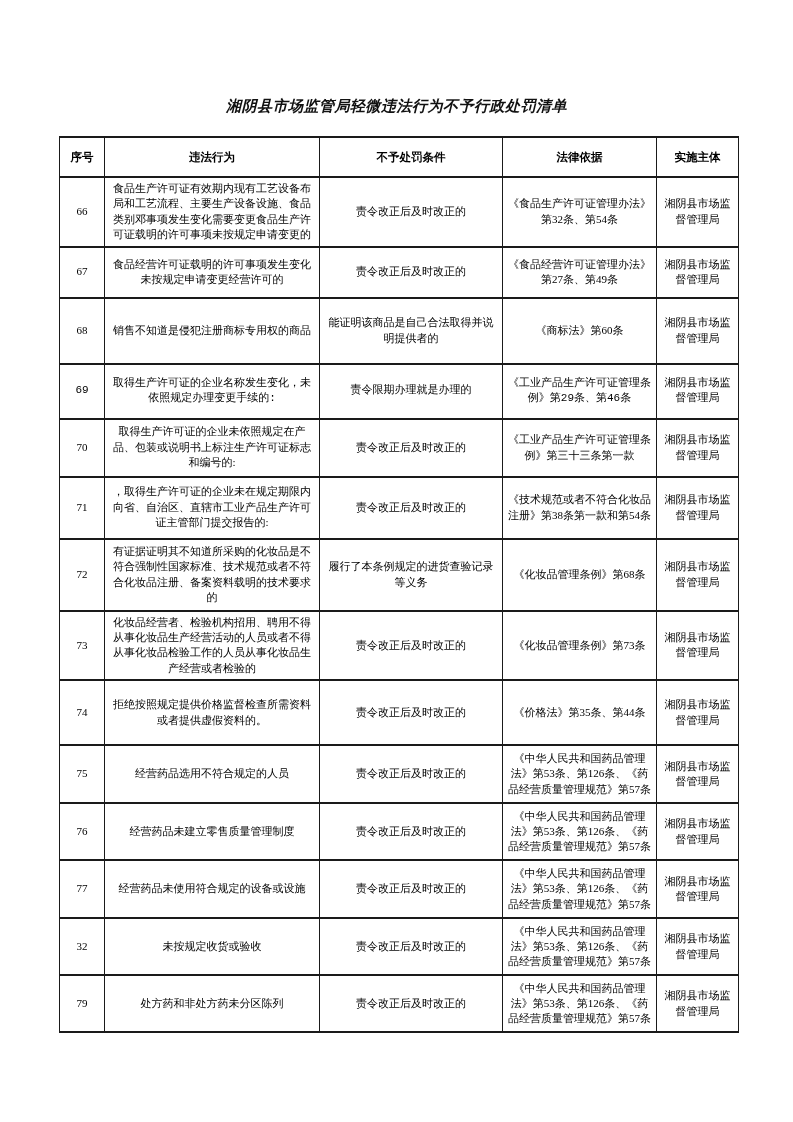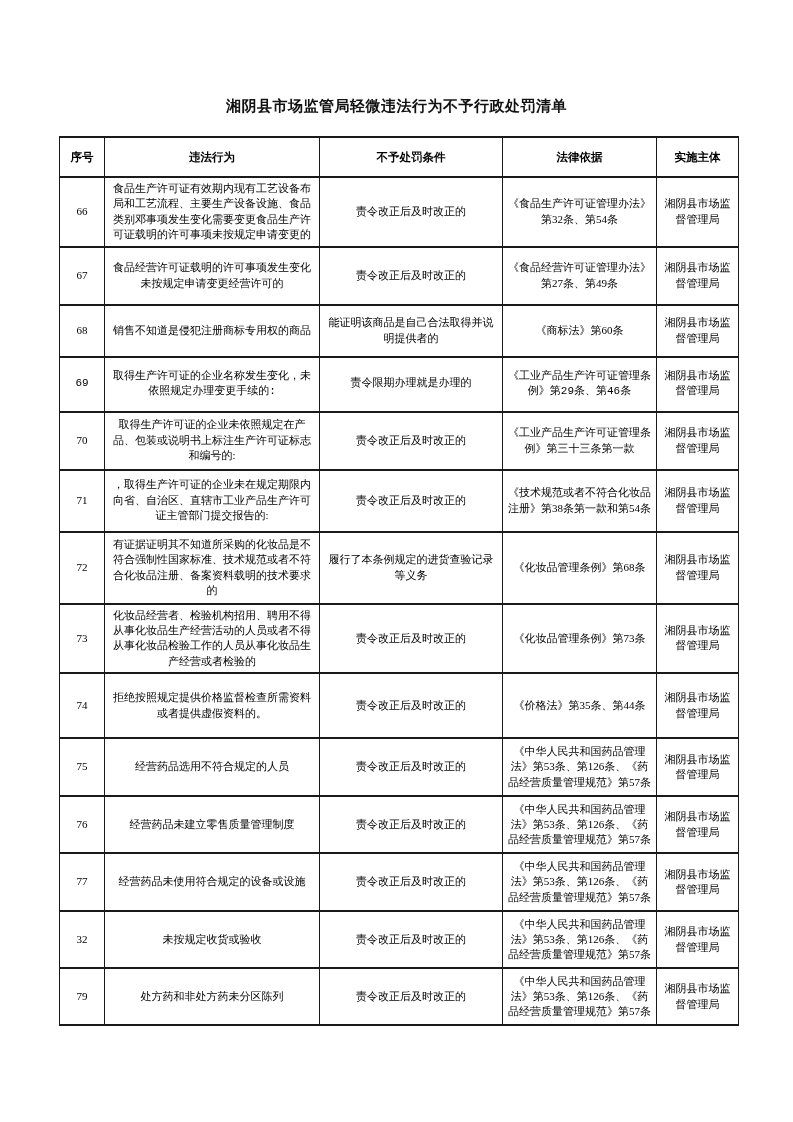--- a/index.html
+++ b/index.html
@@ -13,20 +13,21 @@
     position: relative;
     overflow: hidden;
   }
   .page-title {
     padding-top: 97px;
     text-align: center;
     font-size: 15px;
     font-weight: bold;
     letter-spacing: 0.5px;
     color: #111111;
+    font-style: italic;
   }
   table.doc-table {
     margin-left: 59px;
     margin-top: 20px;
     width: 679px;
     border-collapse: collapse;
     table-layout: fixed;
   }
   .doc-table th, .doc-table td {
     border-left: 1px solid #1a1a1a;
@@ -39,22 +40,22 @@
     font-size: 11px;
     line-height: 1.4;
     word-break: break-all;
   }
   .doc-table th {
     font-size: 11.5px;
     font-weight: bold;
   }
   thead tr            { height: 40px; }
   tbody tr:nth-child(1)  { height: 60px; }
-  tbody tr:nth-child(2)  { height: 58px; }
-  tbody tr:nth-child(3)  { height: 52px; }
+  tbody tr:nth-child(2)  { height: 51px; }
+  tbody tr:nth-child(3)  { height: 66px; }
   tbody tr:nth-child(4)  { height: 55px; font-family: Liberation Mono, monospace; }
   tbody tr:nth-child(5)  { height: 58px; }
   tbody tr:nth-child(6)  { height: 62px; }
   tbody tr:nth-child(7)  { height: 72px; }
   tbody tr:nth-child(8)  { height: 64px; }
   tbody tr:nth-child(9)  { height: 65px; }
   tbody tr:nth-child(10) { height: 58px; }
   tbody tr:nth-child(11) { height: 57px; }
   tbody tr:nth-child(12) { height: 58px; }
   tbody tr:nth-child(13) { height: 57px; }

